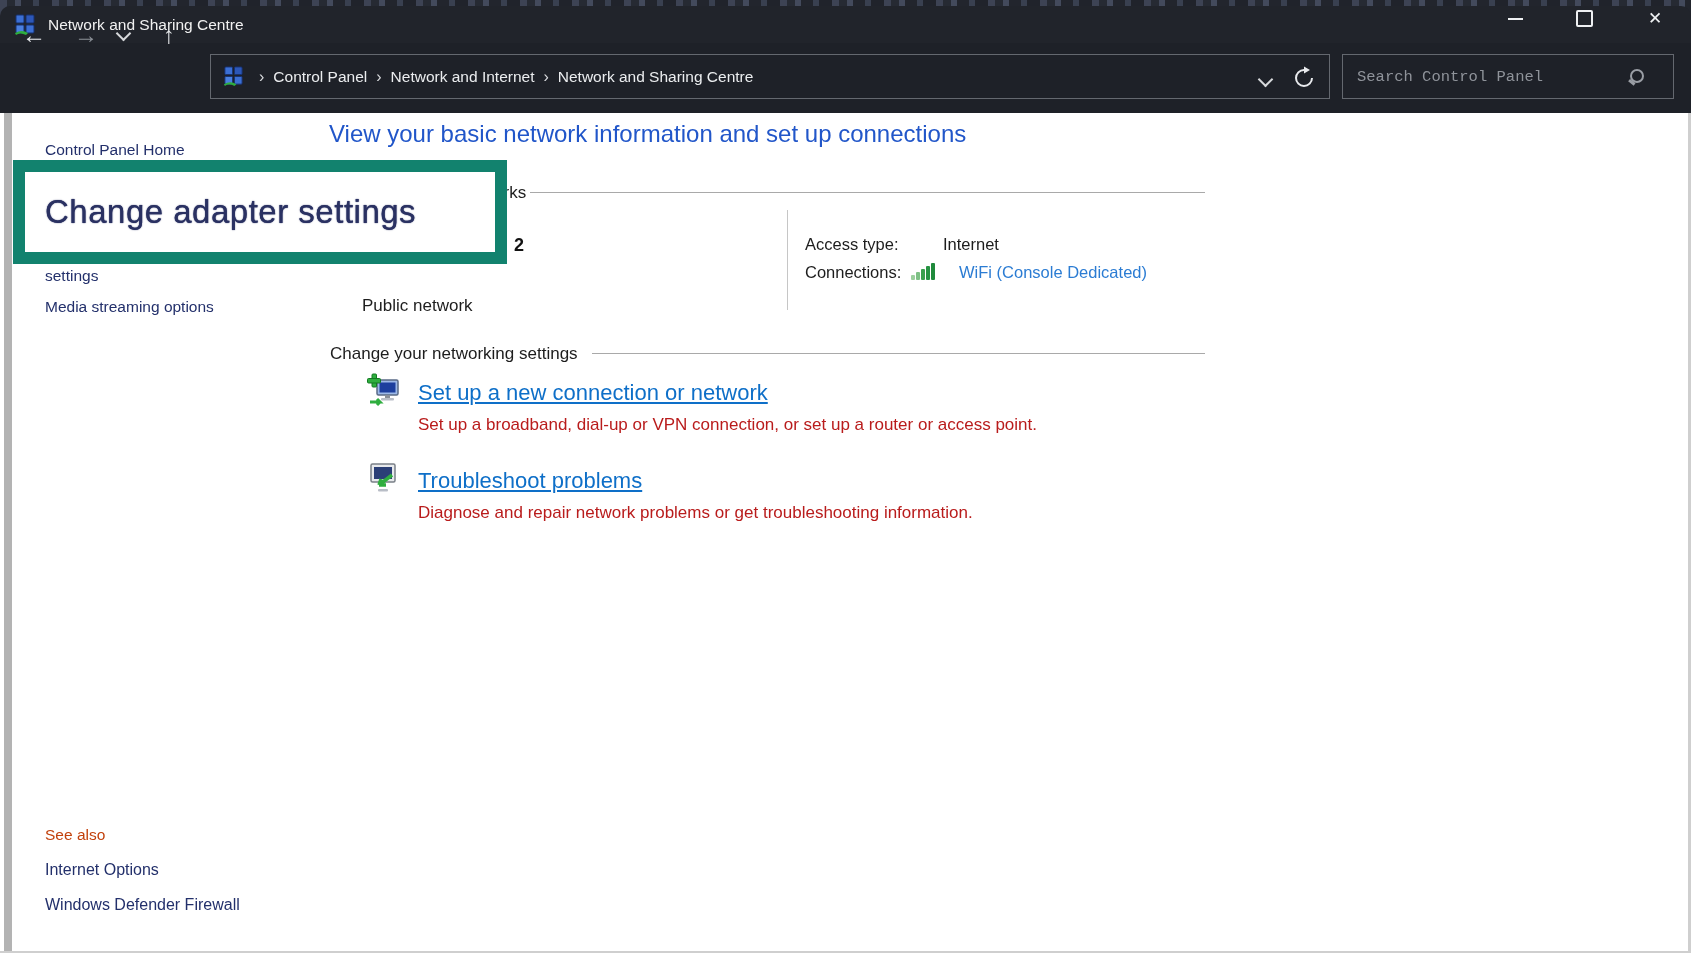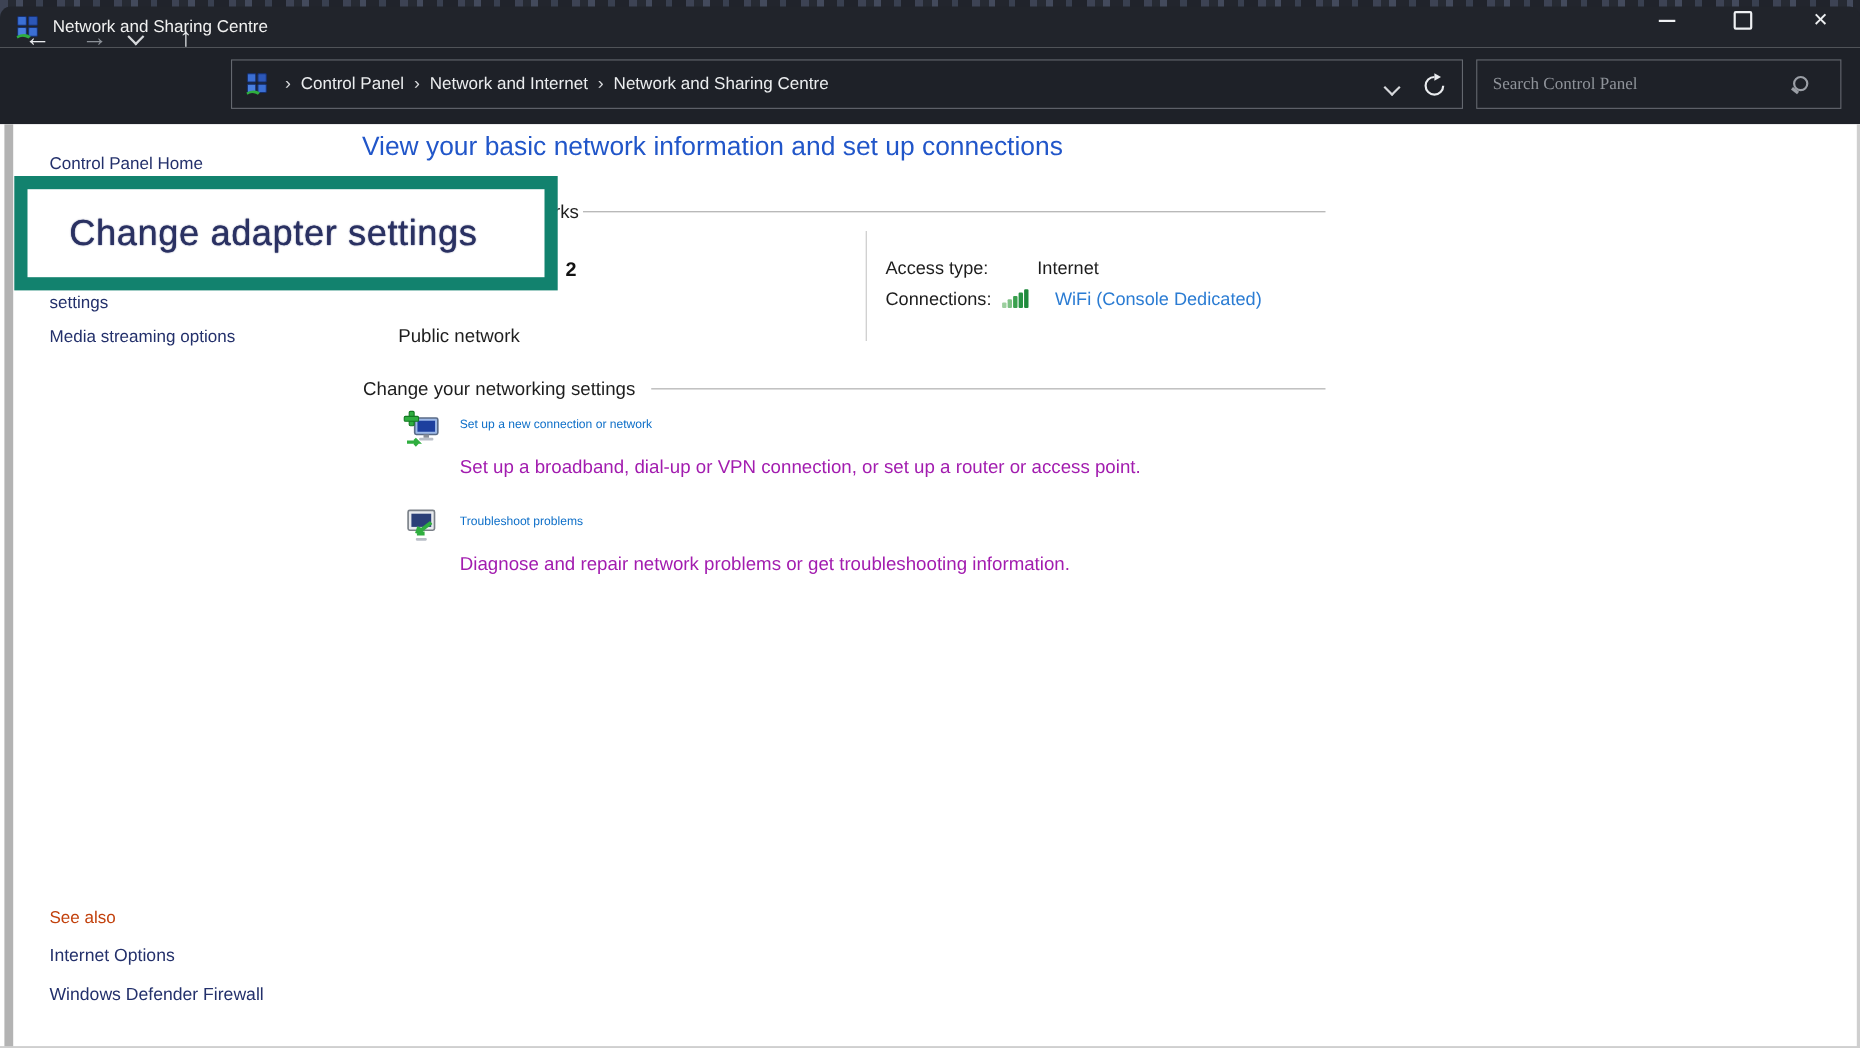--- a/index.html
+++ b/index.html
@@ -55,42 +55,42 @@
   .addr-chevdn{position:absolute;right:58px;top:19px;}
   .refresh{position:absolute;right:12px;top:10px;width:26px;height:26px;}
   .searchbox{
     position:absolute;left:1342px;top:54px;width:332px;height:45px;
     border:1px solid #64686f;box-sizing:border-box;background:transparent;
   }
   .searchbox input{
     position:absolute;left:0;top:0;width:100%;height:100%;box-sizing:border-box;
     background:transparent;border:none;outline:none;
     color:#c9ccd1;font-size:15.5px;padding:0 46px 0 14px;
-    font-family:Liberation Serif, serif;
+    font-family:Liberation Mono, monospace;
   }
   .searchbox input::placeholder{color:#8f939a;opacity:1;}
   .magnifier{position:absolute;right:26px;top:13px;width:18px;height:18px;}
   .magnifier .lens{position:absolute;left:1px;top:1px;width:10px;height:10px;border:2.5px solid #9a9ea5;border-radius:50%;}
   .magnifier .handle{position:absolute;left:1px;top:11px;width:7px;height:0;border-top:3px solid #9a9ea5;transform:rotate(38deg);transform-origin:left top;}
   
   .content{position:absolute;left:0;top:113px;width:1691px;height:840px;background:#ffffff;}
   .edge-left{position:absolute;left:4px;top:113px;width:8px;height:840px;background:#b3b3b3;}
   .edge-right{position:absolute;right:0px;top:113px;width:3px;height:840px;background:#cfcfcf;}
   .edge-bottom{position:absolute;left:0;bottom:0;width:1691px;height:2px;background:#cfcfcf;}
   
   .side-link{position:absolute;font-size:15.5px;color:#23306b;cursor:pointer;white-space:nowrap;}
   .side-static{position:absolute;font-size:15.5px;color:#c2410c;white-space:nowrap;}
   
   .callout{
     position:absolute;left:13px;top:160px;width:494px;height:104px;
     background:#12826e;box-sizing:border-box;padding:12px;z-index:50;
   }
   .callout-inner{
     width:100%;height:100%;background:#ffffff;box-sizing:border-box;
-    display:flex;align-items:center;padding-left:38px;
+    display:flex;align-items:center;padding-left:20px;
   }
   .callout-text{
     font-size:33px;color:#2a3162;letter-spacing:0.5px;
     text-shadow:0 0 0.7px #2a3162, 0 0 1.6px rgba(42,49,98,0.45);
     white-space:nowrap;
   }
   
   .page-heading{position:absolute;left:329px;top:120px;font-size:24px;color:#2156c9;white-space:nowrap;}
   .sec-title{position:absolute;font-size:17px;color:#1d1d1d;white-space:nowrap;}
   .rule{position:absolute;height:1px;background:#a9a9a9;}
@@ -101,22 +101,22 @@
   .kv-value{position:absolute;font-size:16.5px;color:#1d1d1d;white-space:nowrap;}
   .wifi-link{position:absolute;left:959px;top:263px;font-size:16.5px;color:#2b7cd3;cursor:pointer;white-space:nowrap;}
   .wifi-sig{position:absolute;left:911px;top:262px;width:28px;height:18px;display:flex;align-items:flex-end;}
   .wifi-sig i{display:block;width:4px;margin-right:1px;border-radius:1px;}
   .wifi-sig i:nth-child(1){height:5px;background:#9ccf9e;}
   .wifi-sig i:nth-child(2){height:8px;background:#7ec185;}
   .wifi-sig i:nth-child(3){height:11px;background:#3aa04e;}
   .wifi-sig i:nth-child(4){height:14px;background:#279343;}
   .wifi-sig i:nth-child(5){height:17px;background:#1f8a3c;}
   .task-icon{position:absolute;width:38px;height:38px;}
-  .task-link{position:absolute;font-size:11px;color:#0e6fc8;cursor:pointer;white-space:nowrap;}
-  .task-desc{position:absolute;font-size:17px;color:#a21caf;white-space:nowrap;}
+  .task-link{position:absolute;font-size:22px;color:#0e6fc8;cursor:pointer;white-space:nowrap;text-decoration:underline;}
+  .task-desc{position:absolute;font-size:17px;color:#b91c1c;white-space:nowrap;}
 </style>
 </head>
 <body>
 
 <div class="behind-strip"></div>
 
 <div class="titlebar">
   <svg class="app-icon" viewBox="0 0 22 22">
     <rect x="2" y="1" width="8" height="8" rx="1" fill="#3b6fd4" stroke="#17306e" stroke-width="1"></rect>
     <rect x="12" y="1" width="8" height="8" rx="1" fill="#2c57b8" stroke="#17306e" stroke-width="1"></rect>

